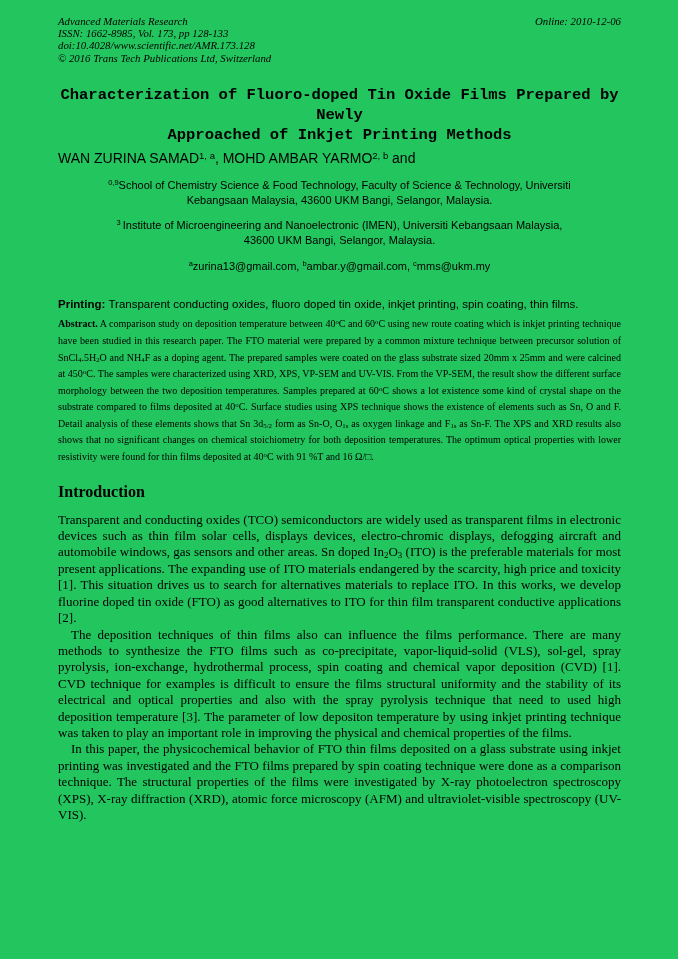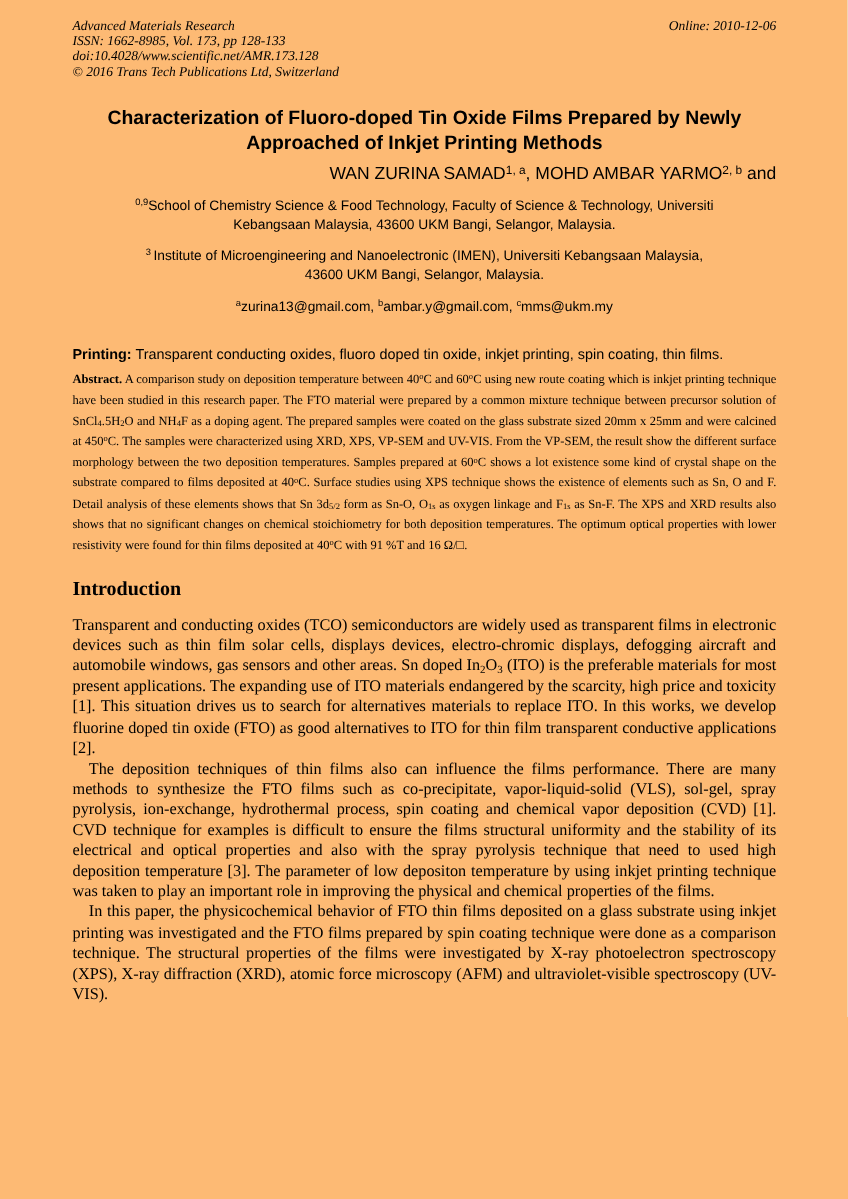--- a/index.html
+++ b/index.html
@@ -1,21 +1,21 @@
 <!DOCTYPE html>
 <html><head>
 <meta charset="utf-8">
 <style>
   html, body { margin: 0; padding: 0; background: #e8e8e8; }
   .page {
     position: relative;
     width: 678px;
     height: 959px;
     margin: 0 auto;
-    background: #fdba74;
+    background: #22c55e;
     color: #000000;
     box-sizing: border-box;
     padding: 15px 57px 0 58px;
     overflow: hidden;
     font-family: "Liberation Serif", serif;
   }
   
   .masthead {
     display: flex;
     justify-content: space-between;
@@ -23,32 +23,32 @@
     font-family: "Liberation Serif", serif;
     font-style: italic;
     font-size: 10.8px;
     line-height: 12.2px;
   }
   .mast-left { text-align: left; }
   .mast-right { white-space: nowrap; }
   
   .title {
     margin: 21px auto 0 auto;
-    font-family: Liberation Sans, sans-serif;
+    font-family: Liberation Mono, monospace;
     font-weight: bold;
     font-size: 15.5px;
     line-height: 20px;
     text-align: center;
   }
   .authors {
     margin-top: 3px;
     font-family: "Liberation Sans", sans-serif;
     font-size: 14px;
     line-height: 20px;
-    text-align: right;
+    text-align: left;
   }
   .affil {
     margin: 10px auto 0 auto;
     font-family: "Liberation Sans", sans-serif;
     font-size: 11px;
     line-height: 15px;
     text-align: center;
   }
   .affil-1 { max-width: 525px; }
   .affil-2 { max-width: 470px; }

